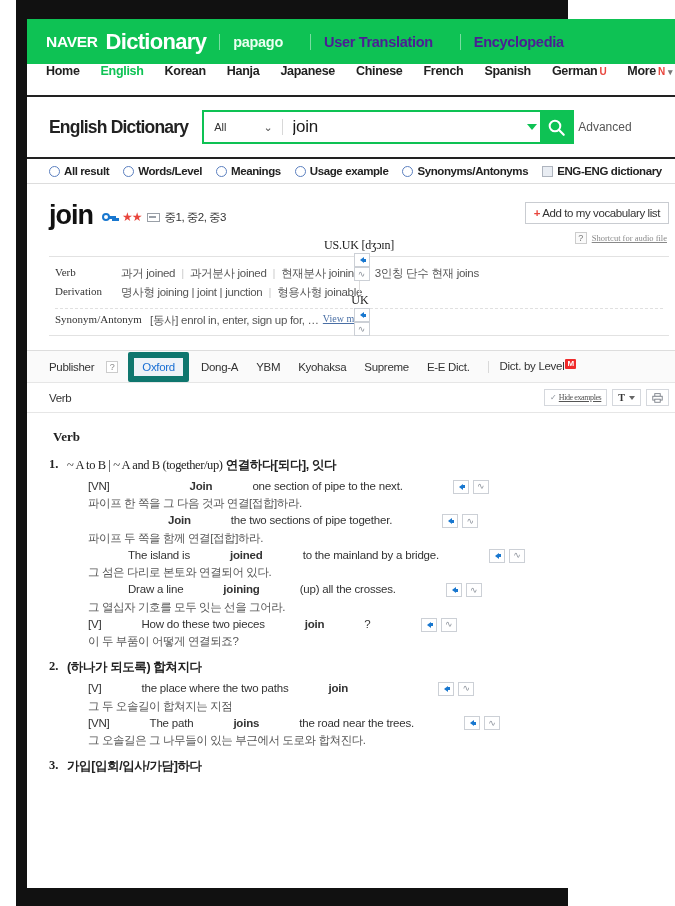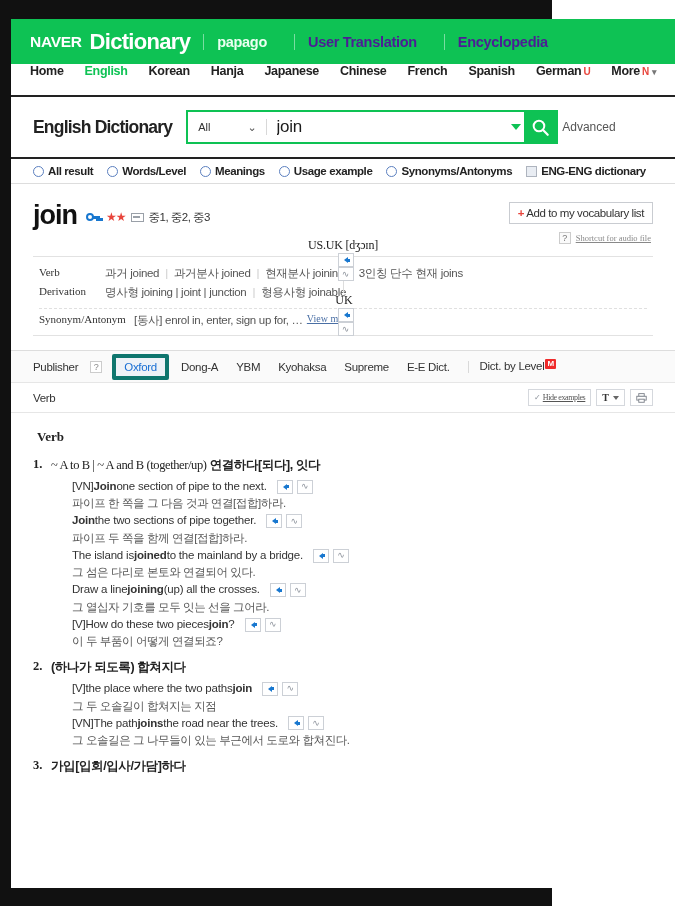--- a/index.html
+++ b/index.html
@@ -9,21 +9,21 @@
   }
   body {
     width: 675px;
     height: 906px;
     overflow: hidden;
     font-family: "Liberation Sans", sans-serif;
   }
   
   #frame {
     position: absolute;
-    left: 0; top: 0;
+    left: 16px; top: 0;
     width: 552px; height: 906px;
     background: #111111;
     box-sizing: border-box;
   }
   #page {
     position: absolute;
     left: 11px;
     top: 19px;
     width: 664px;
     height: 869px;
@@ -340,21 +340,21 @@
   .pub-q {
     width:12px;height:12px;border:1px solid #ccc;background:#fff;
     font-size:9px;color:#888;text-align:center;line-height:11px;margin-right:10px;box-sizing:border-box;cursor:pointer;
   }
   .pub-item {
     font-size:11.5px; color:#333; margin-right:18px; cursor:pointer; letter-spacing:-0.3px; white-space:nowrap;
   }
   .pub-item.active {
     color: #1a6fd4;
     background: #eef2f7;
-    border: 4px solid #0f766e;
+    border: 6px solid #0f766e;
     padding: 3px 8px;
     margin-right: 12px;
     border-radius: 2px;
   }
   .pub-sep { width:1px;height:12px;background:#d9d9d9; margin: 0 11px 0 0;}
   .badge-m {
     display:inline-block; background:#ef2b2b; color:#fff; font-size:8px; font-weight:bold;
     padding: 0px 2px; line-height:10px; position:relative; top:-4px; margin-left:1px;
     border-radius:1px;
   }
@@ -396,20 +396,21 @@
   .sense-def {
     font-size: 12.5px; color:#222; line-height:1.35; letter-spacing:-0.4px;
     margin-bottom: 4px;
   }
   .sense-def .pattern { font-family:"Liberation Serif", serif; font-weight:normal; }
   .sense-def .kr { font-weight:bold; }
   .ex-block { margin: 0 0 9px 21px; }
   .ex-en {
     font-size: 11.5px; color:#333; line-height:1.5; display:flex; align-items:center; flex-wrap:wrap;
     letter-spacing:-0.2px;
+    gap:40px;
   }
   .ex-en b { font-weight:bold; }
   .ex-kr { font-size:11.5px; color:#555; letter-spacing:-0.4px; line-height:1.5;}
   .ex-icons { display:inline-flex; margin-left:6px; }
   .ex-icons .ico-btn { margin-left:4px; }
 </style>
 </head>
 <body>
 
 <div id="frame">

